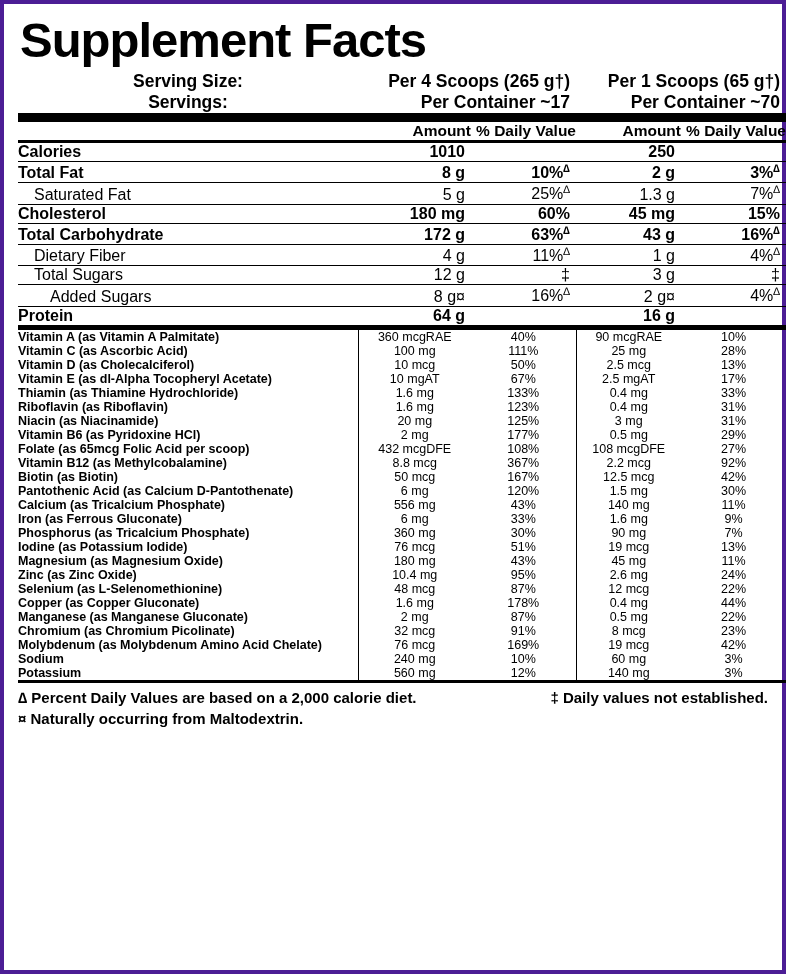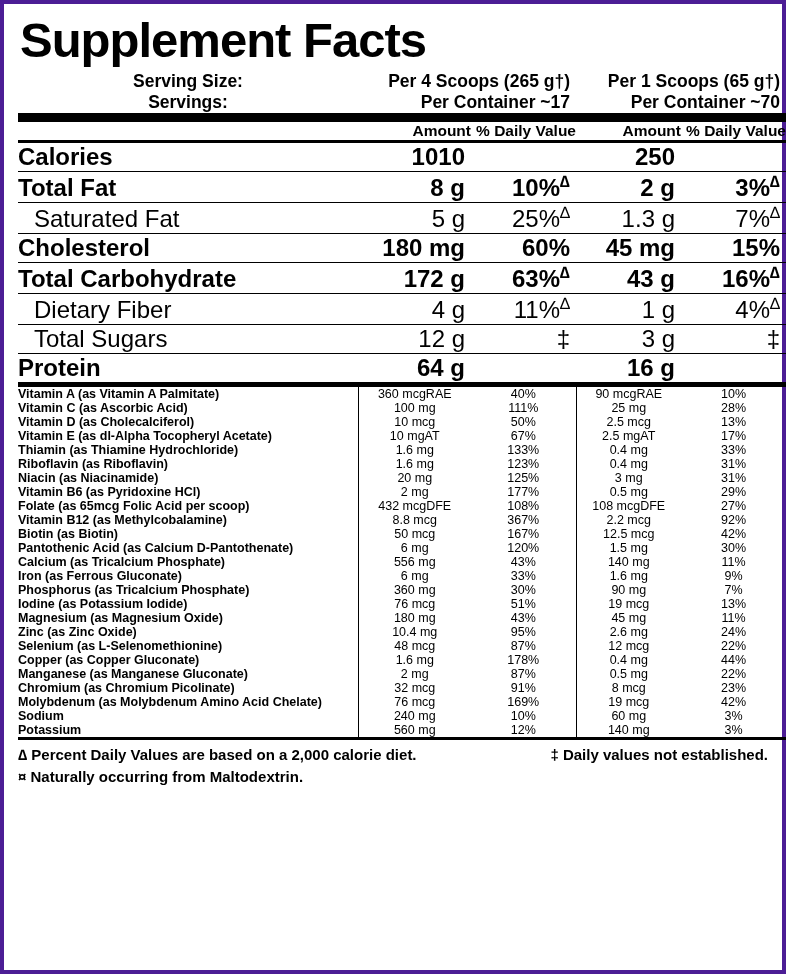--- a/index.html
+++ b/index.html
@@ -61,21 +61,21 @@
 
   .hdr-row td {
     font-size: 15.5px;
     font-weight: bold;
     text-align: right;
     padding: 3px 6px 2px 0;
     white-space: nowrap;
   }
 
   .big-row td {
-    font-size: 24px;
+    font-size: 16px;
     font-weight: bold;
     padding: 3px 0 3px 0;
     white-space: nowrap;
   }
   .big-row td.name { text-align: left; }
   .big-row td.num  { text-align: right; padding-right: 6px; }
 
   .big-row.indent td.name { padding-left: 16px; font-weight: normal; }
   .big-row.indent2 td.name { padding-left: 32px; font-weight: normal; }
   .big-row.indent td.num, .big-row.indent2 td.num { font-weight: normal; }
@@ -203,20 +203,27 @@
           <td class="num rule-thin">1 g</td>
           <td class="num rule-thin">4%<sup class="sym">∆</sup></td>
         </tr>
         <tr class="big-row indent">
           <td class="name rule-thin">Total Sugars</td>
           <td class="num rule-thin">12 g</td>
           <td class="num rule-thin">‡</td>
           <td class="num rule-thin">3 g</td>
           <td class="num rule-thin">‡</td>
         </tr>
+        <tr class="big-row indent2">
+          <td class="name rule-thin">Added Sugars</td>
+          <td class="num rule-thin">8 g¤</td>
+          <td class="num rule-thin">16%<sup class="sym">∆</sup></td>
+          <td class="num rule-thin">2 g¤</td>
+          <td class="num rule-thin">4%<sup class="sym">∆</sup></td>
+        </tr>
         <tr class="big-row">
           <td class="name rule-mid">Protein</td>
           <td class="num rule-mid">64 g</td>
           <td class="num rule-mid"></td>
           <td class="num rule-mid">16 g</td>
           <td class="num rule-mid"></td>
         </tr>
       </tbody>
   </table>
 

